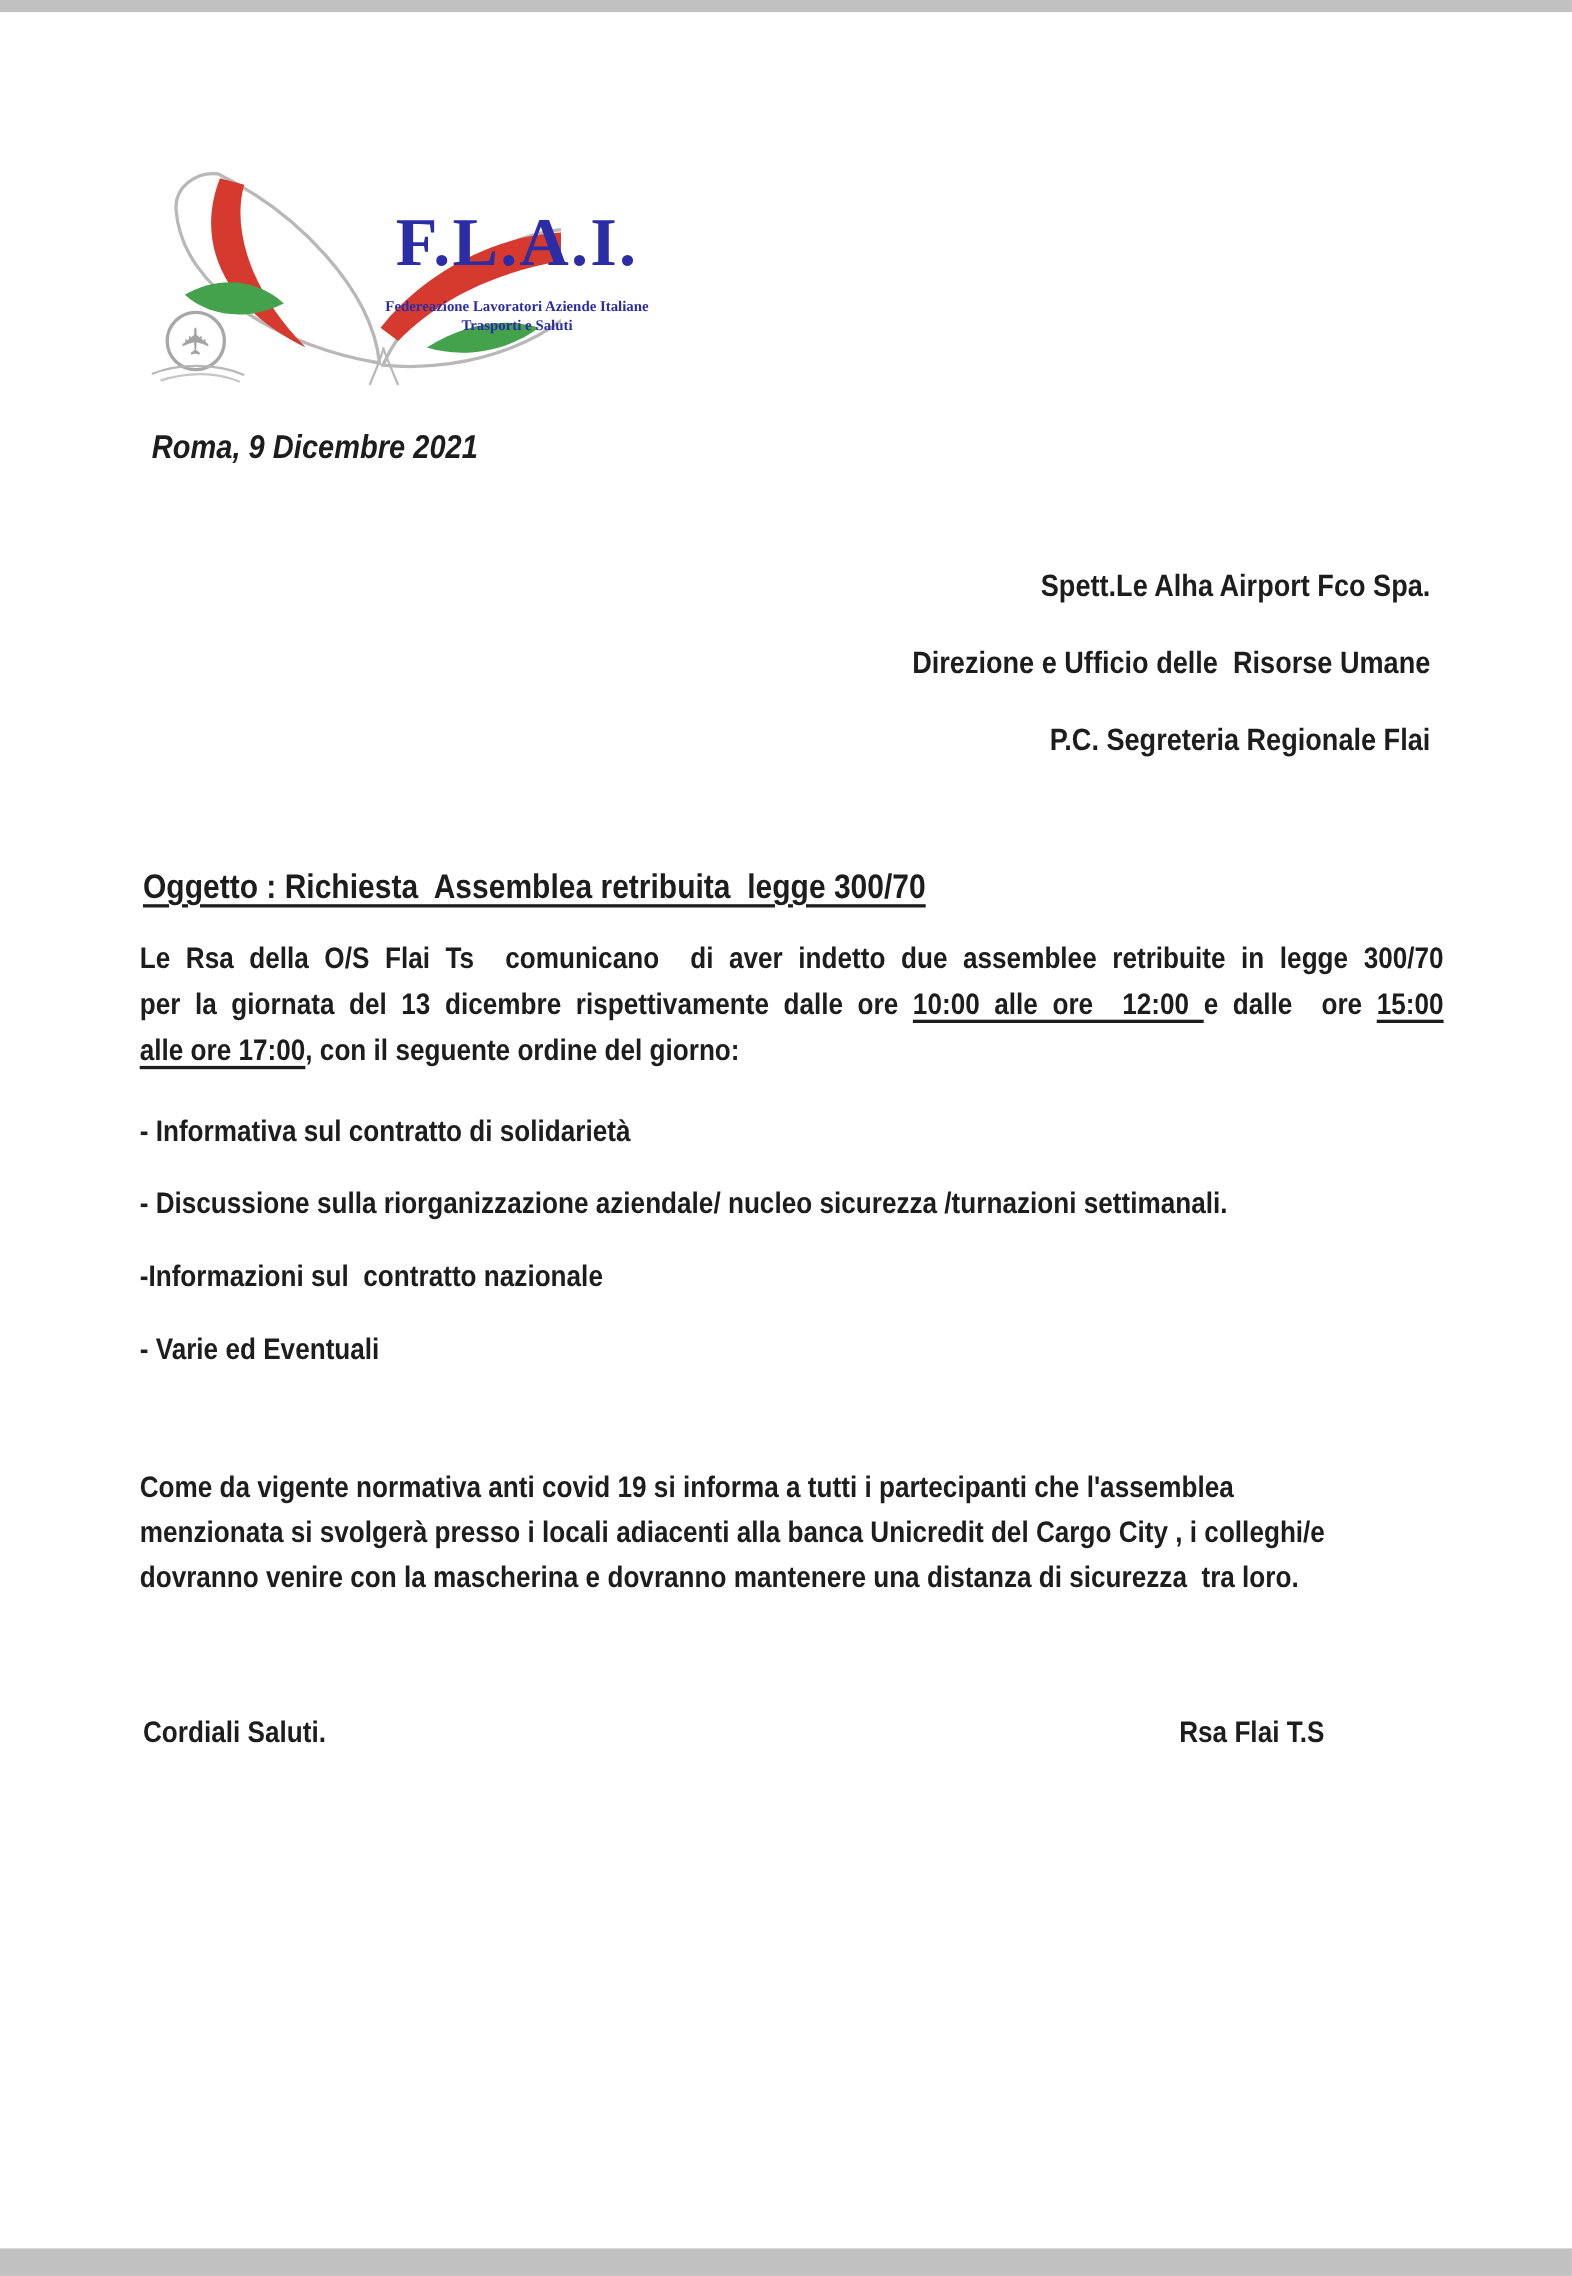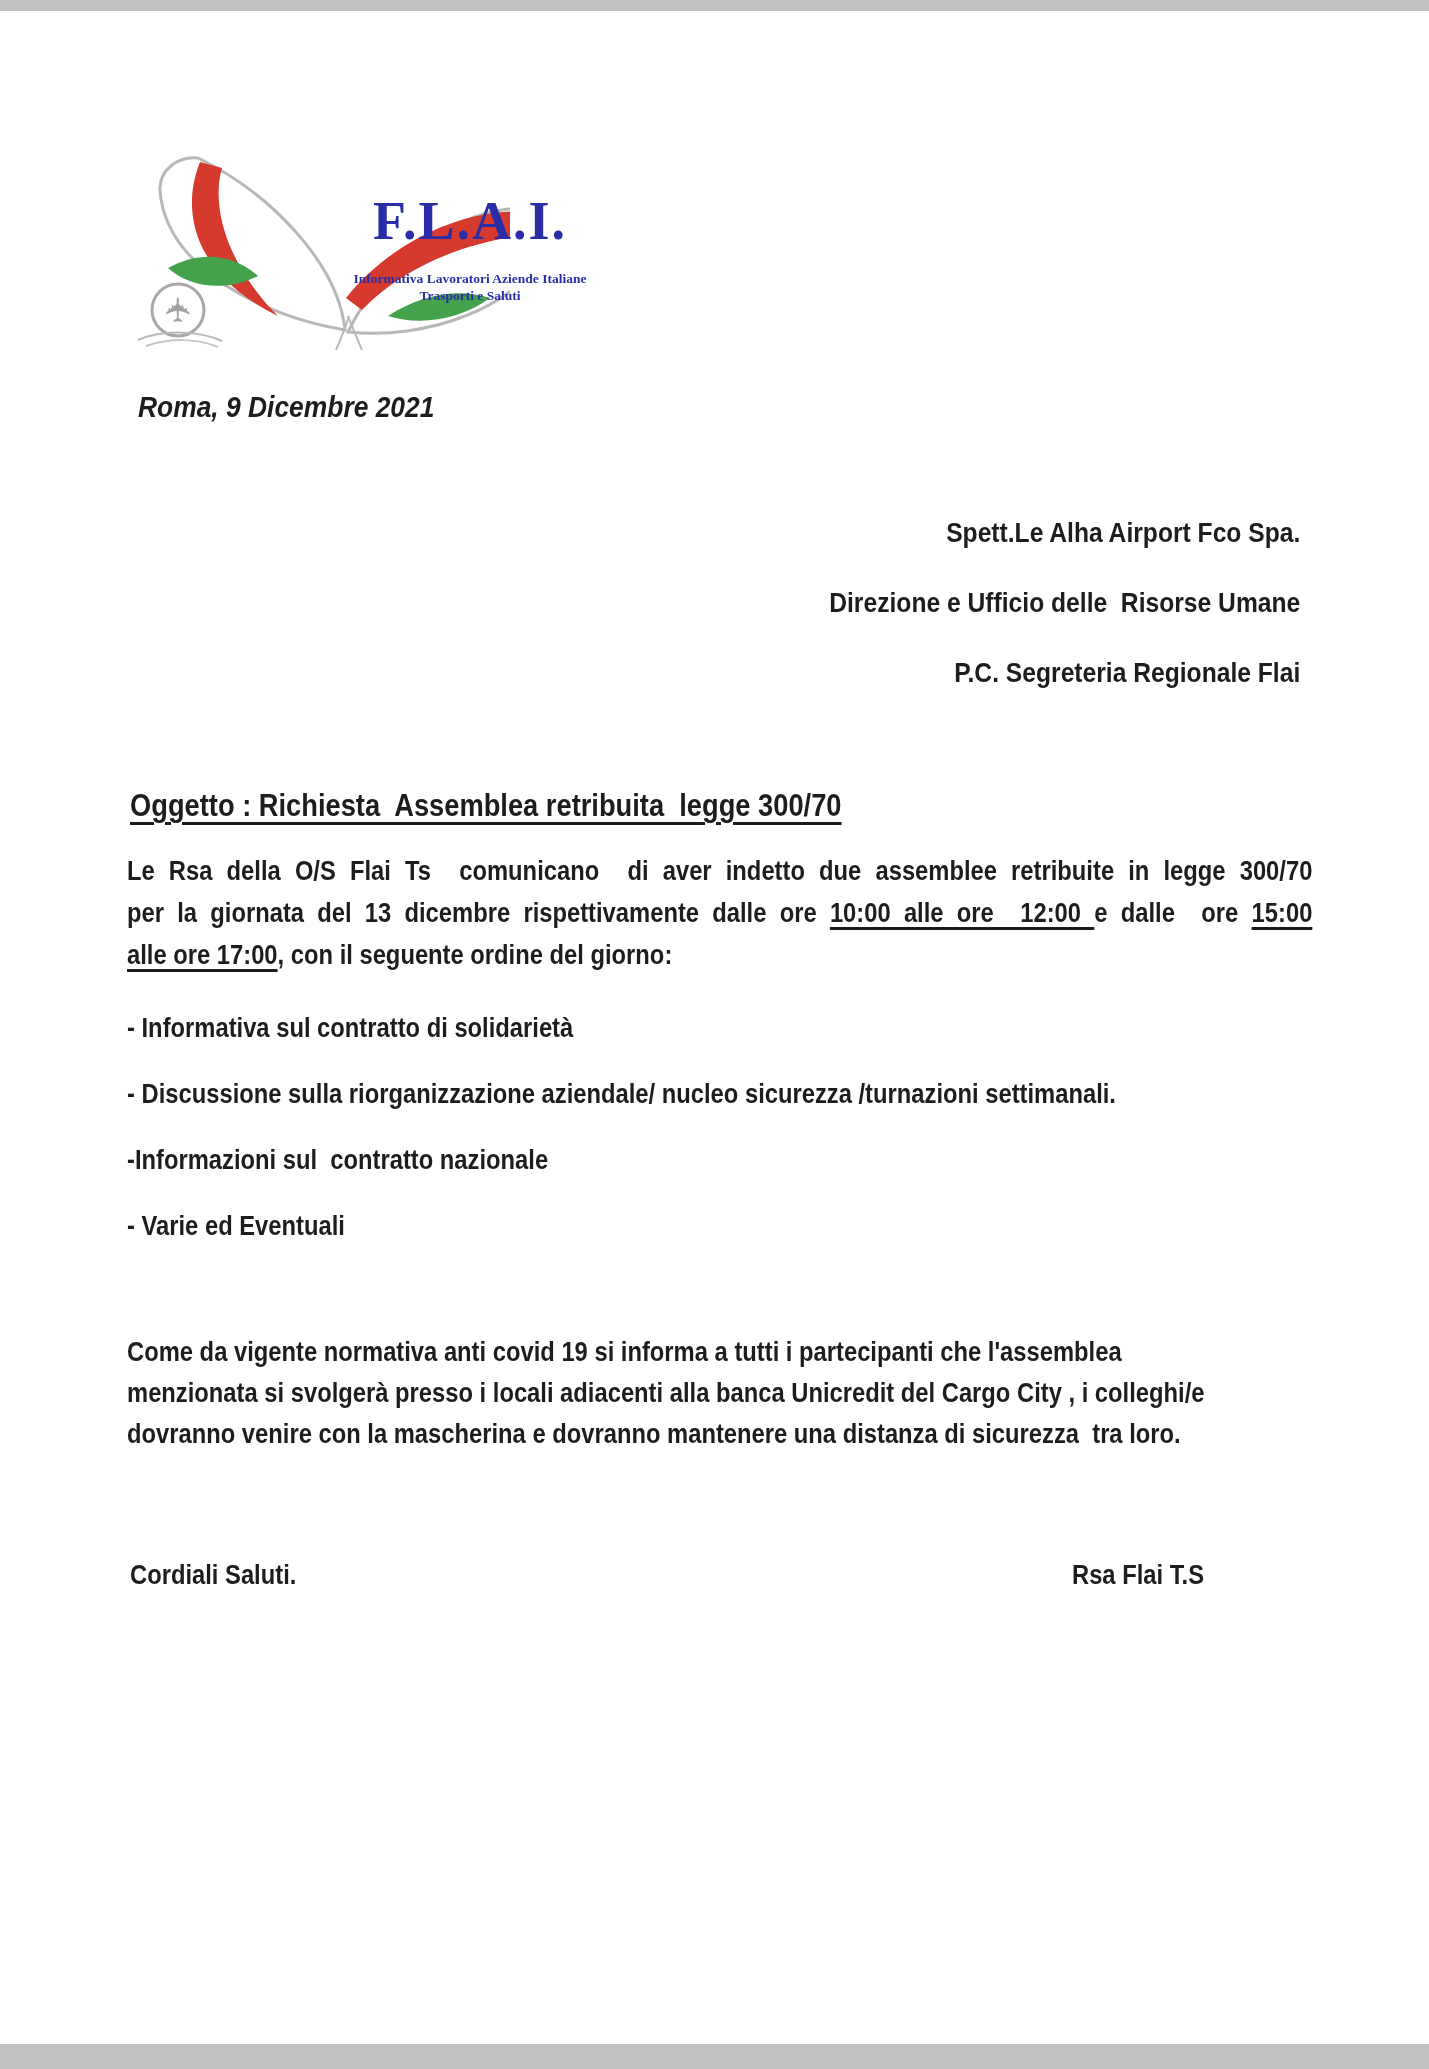--- a/index.html
+++ b/index.html
@@ -12,21 +12,21 @@
   .edge.bottom{bottom:0;height:25px;}
   .abs{position:absolute;}
   .cond{transform:scaleX(0.88);transform-origin:left top;}
   .cond-r{transform:scaleX(0.88);transform-origin:right top;}
 
   
   .logo{left:130px;top:148px;width:480px;height:205px;}
   .logo svg{position:absolute;left:0;top:0;}
   .logo-text{position:absolute;left:200px;top:40px;width:280px;text-align:center;
     font-family:"Liberation Serif",serif;font-weight:bold;}
-  .flai-acronym{font-size:54px;line-height:66px;letter-spacing:2px;}
+  .flai-acronym{font-size:62px;line-height:66px;letter-spacing:2px;}
   .flai-tagline{margin-top:16px;font-size:13.5px;line-height:17px;letter-spacing:0;}
 
   
   .date-line{left:138px;top:390px;font-size:30px;font-style:italic;white-space:nowrap;}
   .recipient{right:129px;top:518px;text-align:right;font-size:28px;}
   .recipient div{line-height:30px;margin-bottom:40px;white-space:nowrap;}
   .subject{left:130px;top:788px;font-size:31px;white-space:nowrap;
     text-decoration:underline;text-decoration-thickness:3px;text-underline-offset:6px;}
   .para1{left:127px;top:850px;width:1347px;font-size:27px;line-height:42px;}
   .para1 .line{min-height:42px;}
@@ -62,21 +62,21 @@
       <path d="M232,202 C226,188 222,178 218,168" fill="none" stroke="#b8b8b8" stroke-width="2"></path>
 
       <circle cx="48" cy="162" r="26" fill="#ffffff" stroke="#a8a8a8" stroke-width="3"></circle>
       <text x="48" y="174" font-size="34" fill="#a3a3a3" text-anchor="middle" transform="rotate(-90 48 162)" class="plane-glyph">✈</text>
       <path d="M8,192 C32,182 68,182 92,193" fill="none" stroke="#b8b8b8" stroke-width="2"></path>
       <path d="M16,198 C40,190 66,190 88,199" fill="none" stroke="#c6c6c6" stroke-width="2"></path>
     </svg>
     <div class="logo-text" style="color:#2b2da6;">
       <div class="flai-acronym">F.L.A.I.</div>
       <div class="flai-tagline">
-        <div>Informativa Lavoratori Aziende Italiane</div>
+        <div>Federeazione Lavoratori Aziende Italiane</div>
         <div>Trasporti e Saluti</div>
       </div>
     </div>
   </div>
 
   <div class="abs date-line cond">Roma, 9 Dicembre 2021</div>
 
   <div class="abs recipient cond-r">
     <div>Spett.Le Alha Airport Fco Spa.</div>
     <div>Direzione e Ufficio delle&nbsp; Risorse Umane</div>

